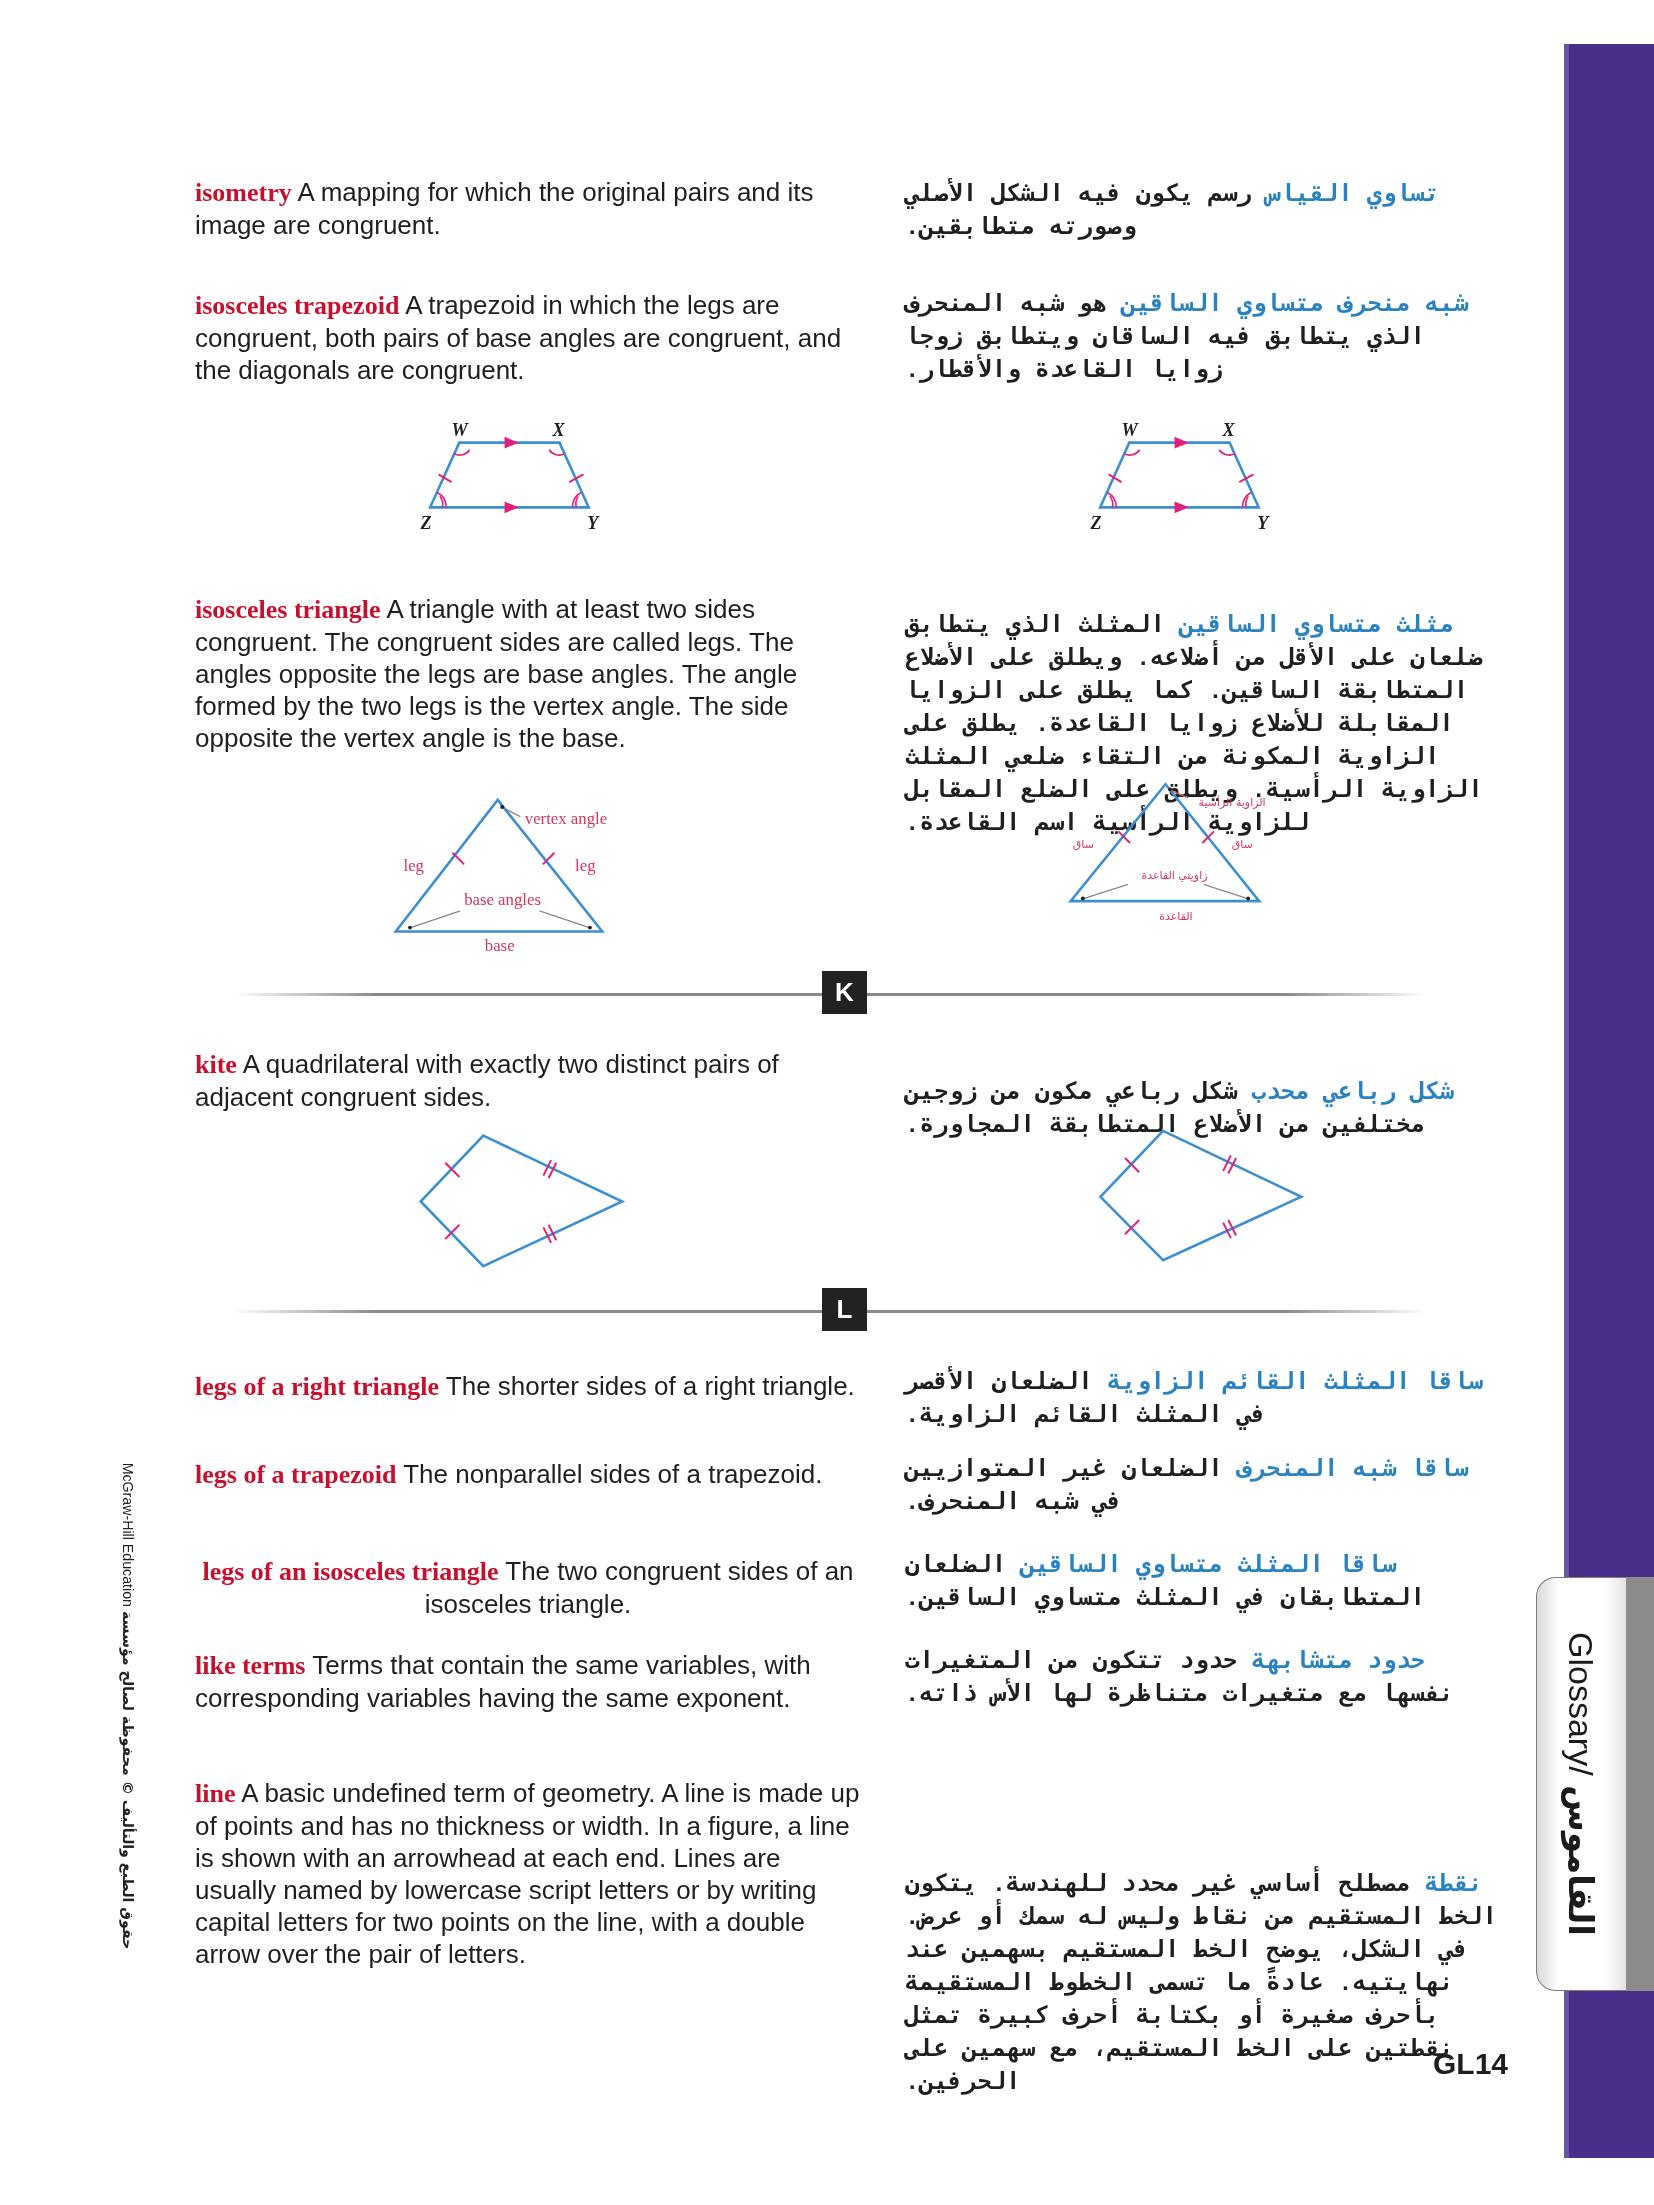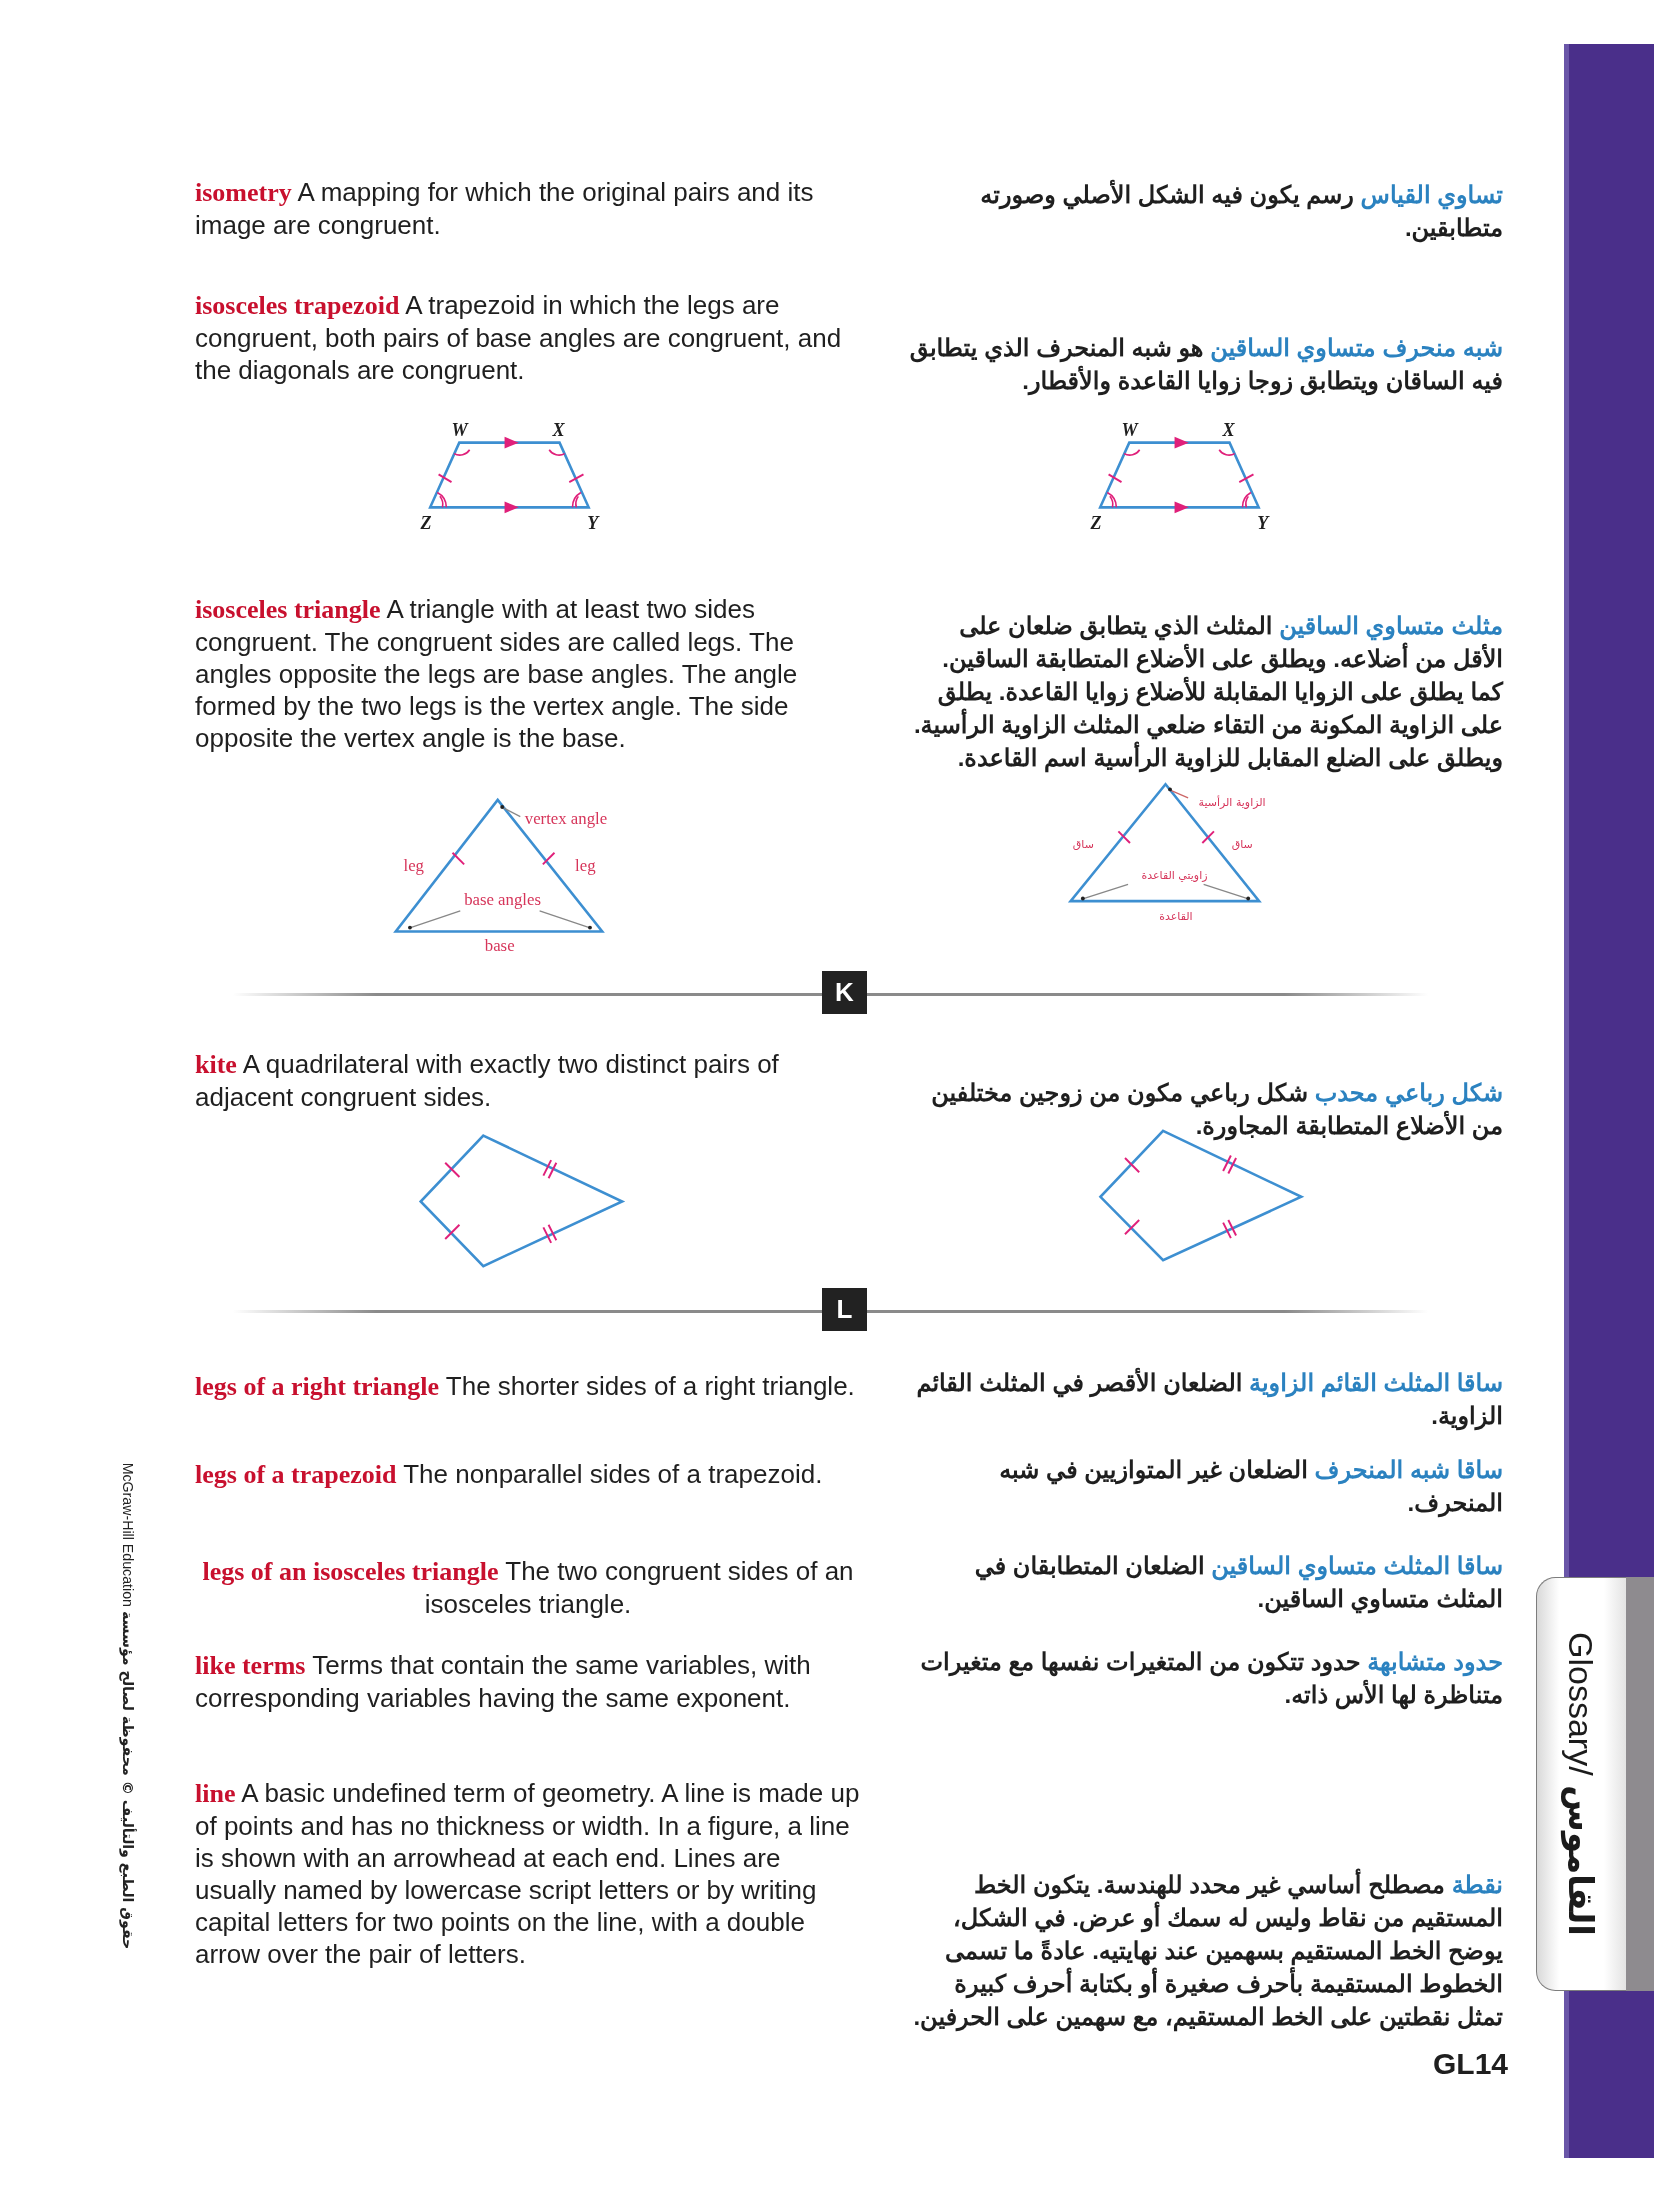--- a/index.html
+++ b/index.html
@@ -4,21 +4,21 @@
 <style>
   html, body { margin: 0; padding: 0; }
   body {
     width: 1654px; height: 2205px; position: relative; overflow: hidden;
     background: #ffffff; color: #1f1f1f;
     font-family: "Liberation Sans", "DejaVu Sans", sans-serif;
   }
   .en-col { position: absolute; left: 195px; width: 666px; }
   .ar-col { position: absolute; left: 905px; width: 598px; direction: rtl; text-align: right; }
   .en-entry { position: absolute; left: 0; width: 666px; font-size: 26px; line-height: 32px; }
-  .ar-entry { position: absolute; right: 0; width: 598px; font-size: 24px; line-height: 33px; font-family: Liberation Sans, sans-serif; direction: rtl; text-align: right; }
+  .ar-entry { position: absolute; right: 0; width: 598px; font-size: 24px; line-height: 33px; font-family: Liberation Mono, monospace; direction: rtl; text-align: left; }
   .term-en { color: #c8102e; font-weight: bold; font-family: Liberation Serif, serif; }
   .term-ar { color: #2b82c0; font-weight: bold; }
   .def { color: #1f1f1f; }
   .ar-entry .def { font-weight: bold; }
 
   .fig { position: absolute; }
   .fig svg { display: block; overflow: visible; }
   .fig-label-serif { font-family: "Liberation Serif", "DejaVu Serif", serif; }
 
   .divider { position: absolute; left: 233px; width: 1195px; height: 2.6px; }
@@ -84,21 +84,21 @@
     <span class="term-en">line</span>
     <span class="def">A basic undefined term of geometry. A line is made up of points and has no thickness or width. In a figure, a line is shown with an arrowhead at each end. Lines are usually named by lowercase script letters or by writing capital letters for two points on the line, with a double arrow over the pair of letters.</span>
   </div>
 </div>
 
 <div class="ar-col">
   <div class="ar-entry" style="top:178px;">
     <span class="term-ar">تساوي القياس</span>
     <span class="def">رسم يكون فيه الشكل الأصلي وصورته متطابقين.</span>
   </div>
-  <div class="ar-entry" style="top:288px;margin-top:43px;">
+  <div class="ar-entry" style="top:288px;">
     <span class="term-ar">شبه منحرف متساوي الساقين</span>
     <span class="def">هو شبه المنحرف الذي يتطابق فيه الساقان ويتطابق زوجا زوايا القاعدة والأقطار.</span>
   </div>
   <div class="ar-entry" style="top:589px;margin-top:20px;">
     <span class="term-ar">مثلث متساوي الساقين</span>
     <span class="def">المثلث الذي يتطابق ضلعان على الأقل من أضلاعه. ويطلق على الأضلاع المتطابقة الساقين. كما يطلق على الزوايا المقابلة للأضلاع زوايا القاعدة. يطلق على الزاوية المكونة من التقاء ضلعي المثلث الزاوية الرأسية. ويطلق على الضلع المقابل للزاوية الرأسية اسم القاعدة.</span>
   </div>
   <div class="ar-entry" style="top:1036px;margin-top:40px;">
     <span class="term-ar">شكل رباعي محدب</span>
     <span class="def">شكل رباعي مكون من زوجين مختلفين من الأضلاع المتطابقة المجاورة.</span>

